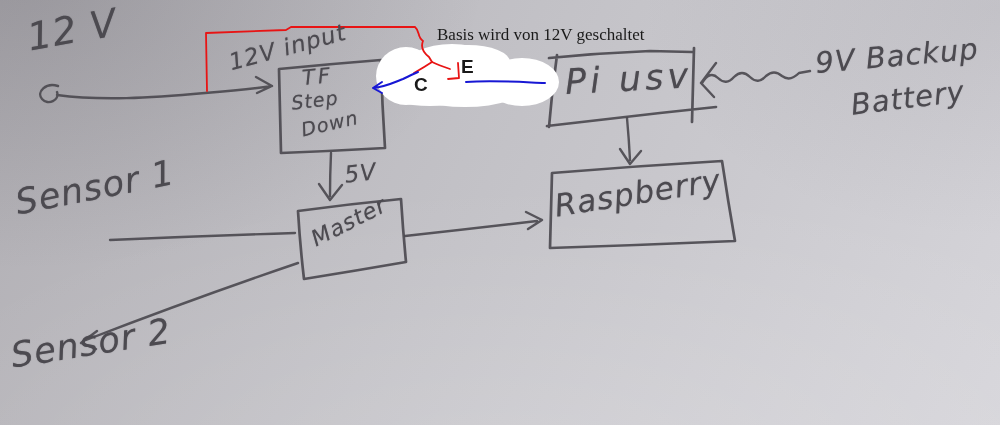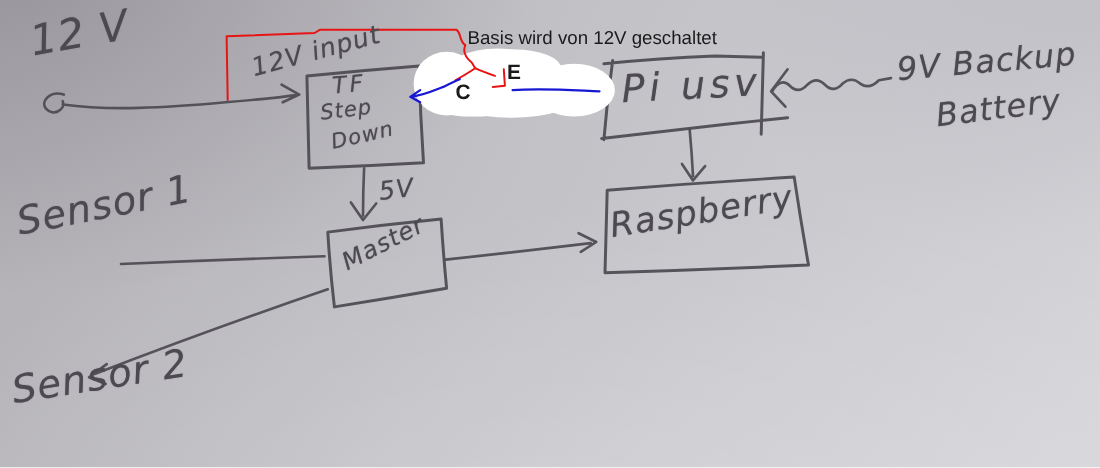--- a/index.html
+++ b/index.html
@@ -32,21 +32,21 @@
   .lb-tf2      {left:290px;top:92px;  font-size:19px; transform:rotate(-7deg);}
   .lb-tf3      {left:299px;top:119px; font-size:19px; transform:rotate(-13deg);}
   .lb-v5       {left:343px;top:162px; font-size:23px; transform:rotate(-7deg);}
   .lb-master   {left:307px;top:229px; font-size:22px; transform:rotate(-27deg);}
   .lb-raspberry{left:552px;top:188px; font-size:31px; transform:rotate(-9deg);}
   .lb-piusv    {left:564px;top:62px;  font-size:35px; transform:rotate(-3deg); letter-spacing:4px;}
   .lb-backup1  {left:814px;top:46px;  font-size:29px; transform:rotate(-5deg);}
   .lb-backup2  {left:849px;top:88px;  font-size:29px; transform:rotate(-7deg);}
   .lb-sensor1  {left:12px; top:183px; font-size:35px; transform:rotate(-11deg);}
   .lb-sensor2  {left:8px;  top:336px; font-size:35px; transform:rotate(-9deg);}
-  .lb-basis    {left:425px;top:25px;  font-size:17px;}
+  .lb-basis    {left:437px;top:25px;  font-size:17px;font-family:Liberation Serif, serif;}
   .lb-c        {left:414px;top:74px;  font-size:19px; font-weight:700;}
   .lb-e        {left:461px;top:56px;  font-size:19px; font-weight:700;}
 </style>
 </head>
 <body>
 
 <div class="paper">
 
   <svg class="layer" viewBox="0 0 1000 425">
     <g class="pencil">

